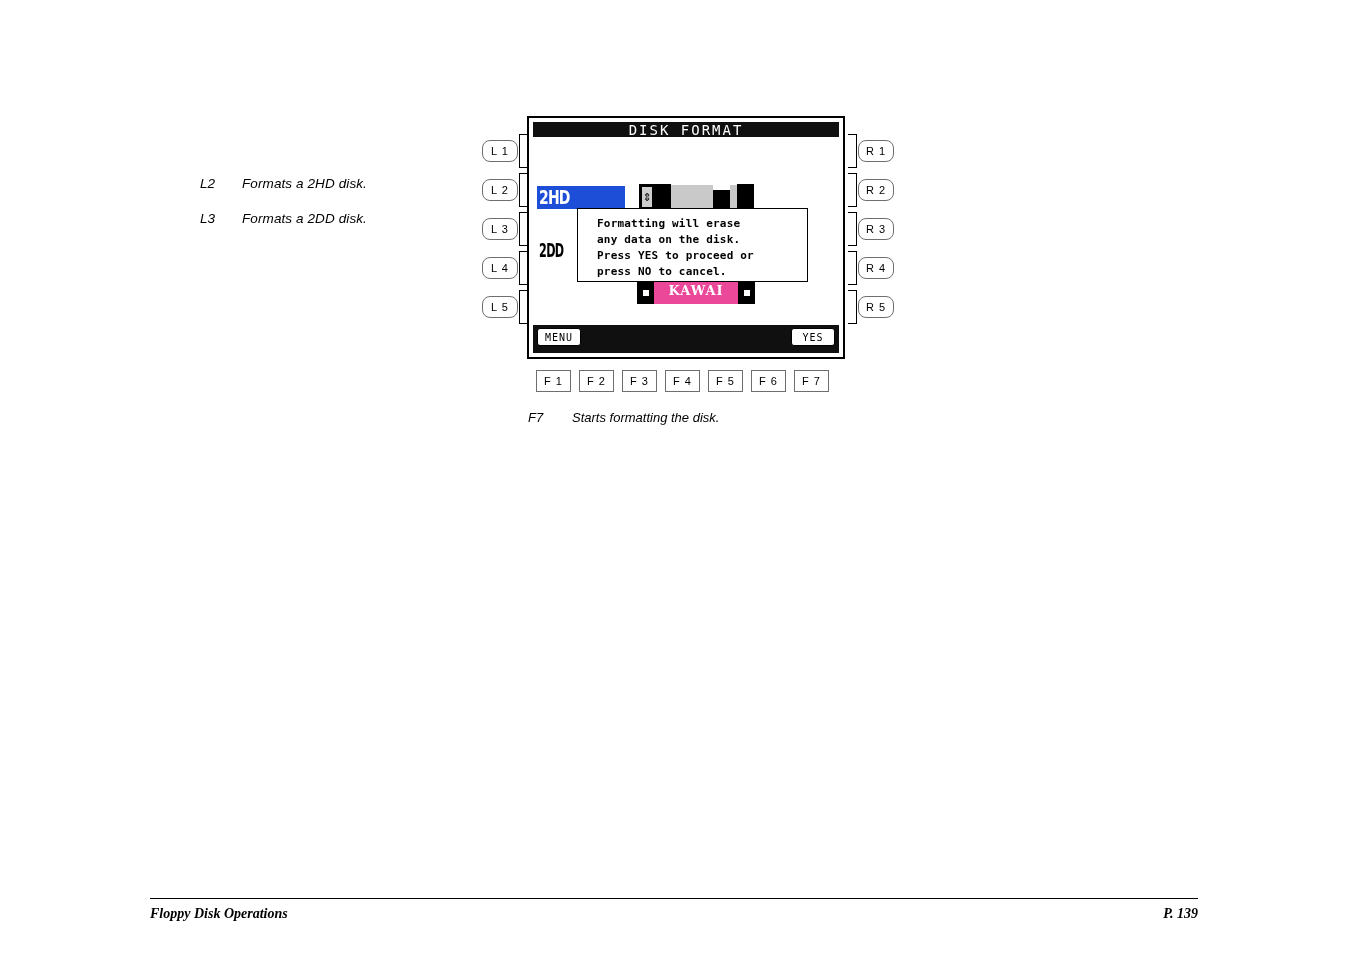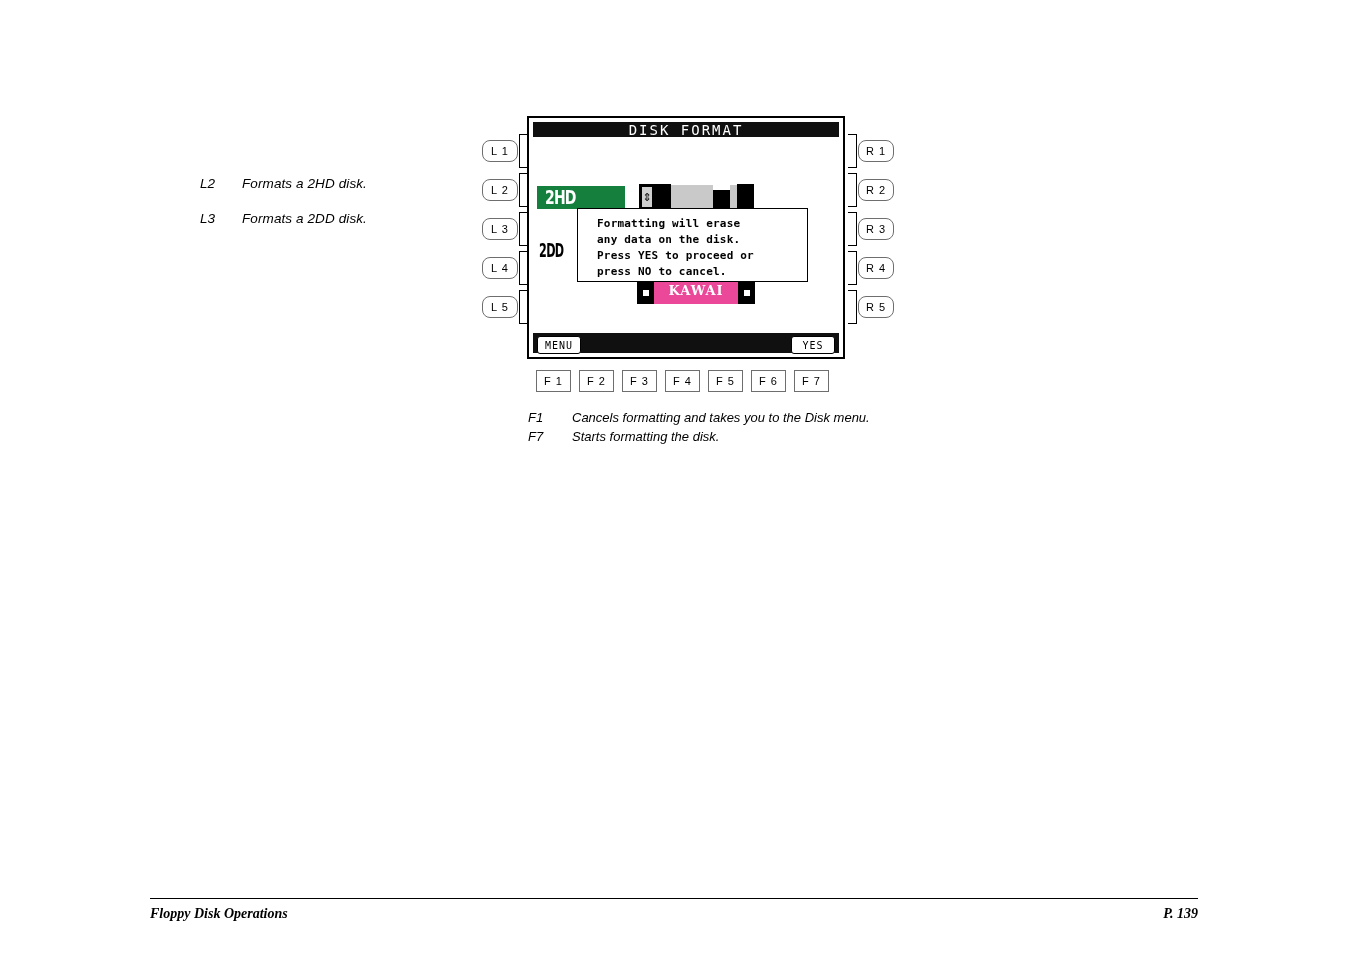--- a/index.html
+++ b/index.html
@@ -97,23 +97,23 @@
     line-height: 22px;
     font-stretch: condensed;
     transform: scaleX(.8);
     transform-origin: left center;
   }
   .opt-2hd {
     left: 4px;
     top: 47px;
     width: 88px;
     height: 23px;
-    background: #15803d;
+    background: #1d4ed8;
     color: #ffffff;
-    padding-left: 8px;
+    padding-left: 2px;
     box-sizing: border-box;
     transform: none;
   }
   .opt-2hd span {
     display: inline-block;
     transform: scaleX(.82);
     transform-origin: left center;
   }
   .opt-2dd {
     left: 6px;
@@ -220,21 +220,21 @@
     letter-spacing: .2px;
     color: #000;
   }
 
   
   .lcd-softbar {
     position: absolute;
     left: 4px;
     right: 4px;
     bottom: 4px;
-    height: 20px;
+    height: 28px;
     background: #101010;
   }
   .softkey {
     position: absolute;
     top: 3px;
     height: 18px;
     min-width: 44px;
     background: #ffffff;
     border: 1px solid #000;
     border-radius: 3px;
@@ -443,24 +443,20 @@
     <div class="fkey">F 4</div>
     <div class="fkey">F 5</div>
     <div class="fkey">F 6</div>
     <div class="fkey">F 7</div>
   </div>
 
 </div>
 
 <div class="fcaption">
   <div class="row">
-    <div class="k">F1</div>
-    <div class="d">Cancels formatting and takes you to the Disk menu.</div>
-  </div>
-  <div class="row">
     <div class="k">F7</div>
     <div class="d">Starts formatting the disk.</div>
   </div>
 </div>
 
 <div class="footer-rule"></div>
 <div class="footer">
   <div class="footer-left">Floppy Disk Operations</div>
   <div class="footer-right">P. 139</div>
 </div>

